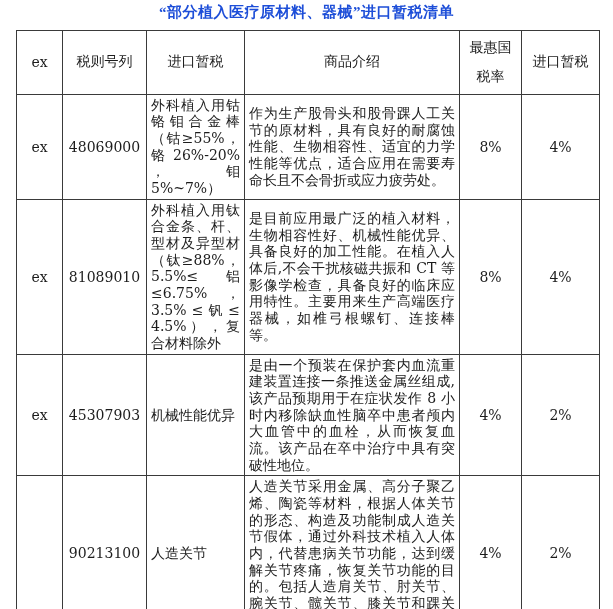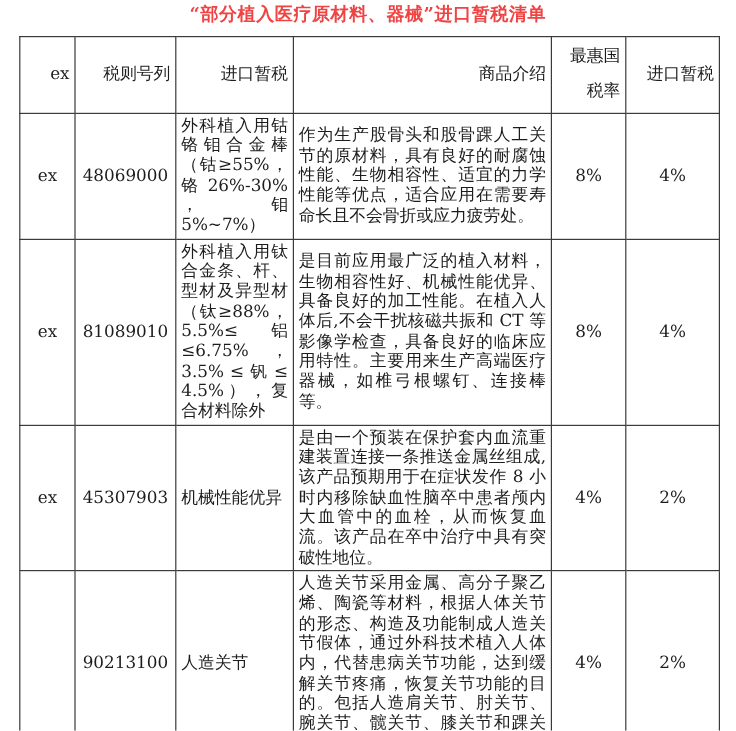--- a/index.html
+++ b/index.html
@@ -37,21 +37,21 @@
     padding: 2px 4px;
     overflow: hidden;
   }
   tr.r-header { height: 62px; }
   tr.r-0 { height: 97px; }
   tr.r-1 { height: 147px; }
   tr.r-2 { height: 120px; }
   tr.r-3 { height: 143px; }
   th.hdr {
     font-weight: bold;
-    text-align: right;
+    text-align: center;
   }
   th.hdr-mfn {
     white-space: pre-line;
     line-height: 2.1;
   }
   td.c-ex, td.c-no, td.c-mfn, td.c-imp {
     text-align: center;
   }
   td.c-name, td.c-intro {
     text-align: justify;
@@ -59,21 +59,21 @@
     text-justify: inter-ideograph;
     line-height: 1.19;
   }
   td.c-intro { padding: 2px 3px; }
 </style>
 </head>
 <body>
 
 <div class="page">
 
-  <div class="doc-title" style="color: #ef4444;">“部分植入医疗原材料、器械”进口暂税清单</div>
+  <div class="doc-title" style="color: #1d4ed8; font-family: Liberation Serif, serif;">“部分植入医疗原材料、器械”进口暂税清单</div>
 
   <table class="tariff-table">
     <colgroup>
       <col style="width:46px">
       <col style="width:84px">
       <col style="width:98px">
       <col style="width:215px">
       <col style="width:62px">
       <col style="width:78px">
     </colgroup>
@@ -85,21 +85,21 @@
       <th class="hdr">进口暂税</th>
       <th class="hdr">商品介绍</th>
       <th class="hdr hdr-mfn">最惠国
 税率</th>
       <th class="hdr">进口暂税</th>
     </tr>
 
     <tr class="r-0">
       <td class="c-ex">ex</td>
       <td class="c-no">48069000</td>
-      <td class="c-name">外科植入用钴铬钼合金棒（钴≥55%，铬 26%-30% ，钼 5%~7%）</td>
+      <td class="c-name">外科植入用钴铬钼合金棒（钴≥55%，铬 26%-20% ，钼 5%~7%）</td>
       <td class="c-intro">作为生产股骨头和股骨踝人工关节的原材料，具有良好的耐腐蚀性能、生物相容性、适宜的力学性能等优点，适合应用在需要寿命长且不会骨折或应力疲劳处。</td>
       <td class="c-mfn">8%</td>
       <td class="c-imp">4%</td>
     </tr>
 
     <tr class="r-1">
       <td class="c-ex">ex</td>
       <td class="c-no">81089010</td>
       <td class="c-name">外科植入用钛合金条、杆、型材及异型材（钛≥88%，5.5%≤铝≤6.75%，3.5% ≤ 钒 ≤ 4.5%），复合材料除外</td>
       <td class="c-intro">是目前应用最广泛的植入材料，生物相容性好、机械性能优异、具备良好的加工性能。在植入人体后,不会干扰核磁共振和 CT 等影像学检查，具备良好的临床应用特性。主要用来生产高端医疗器械，如椎弓根螺钉、连接棒等。</td>

